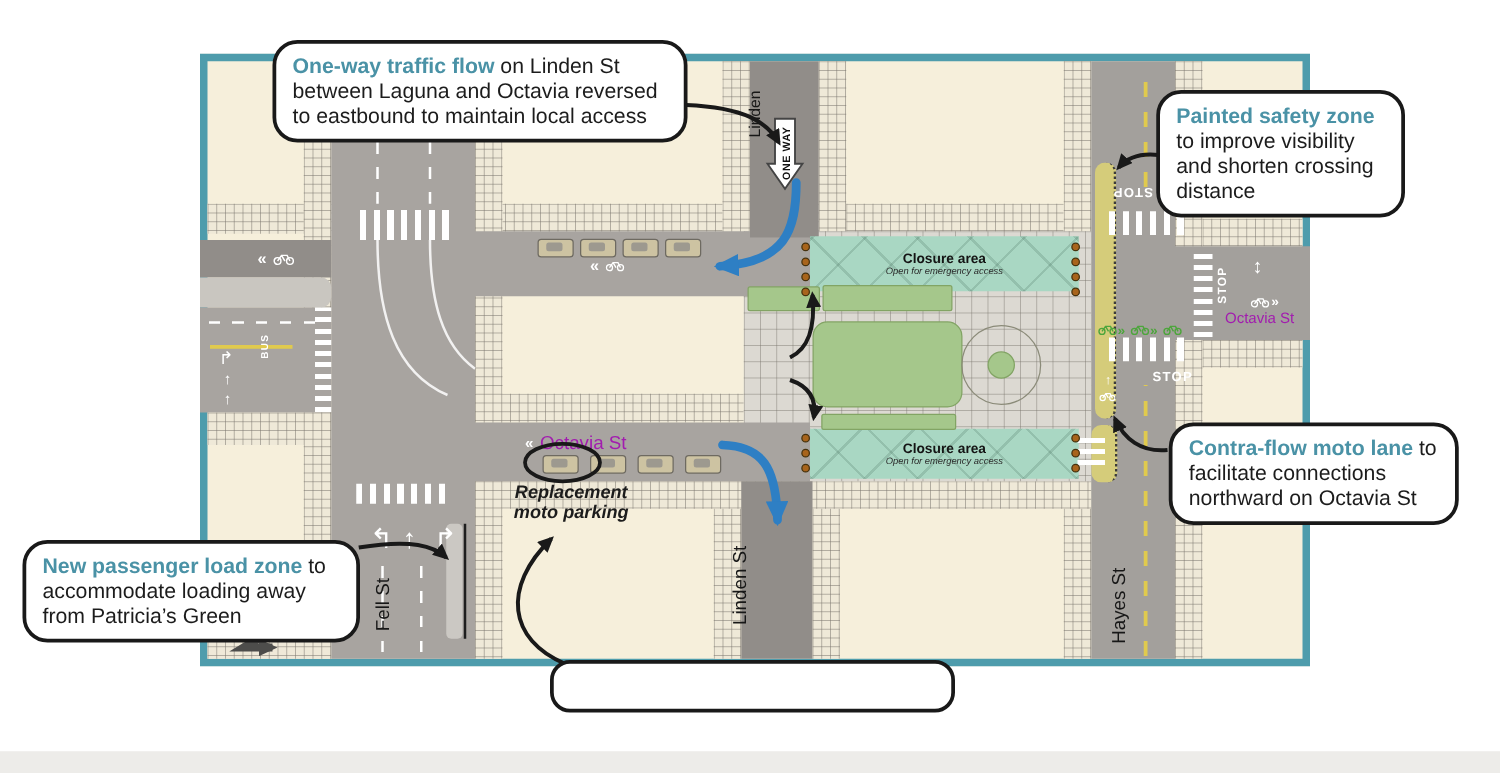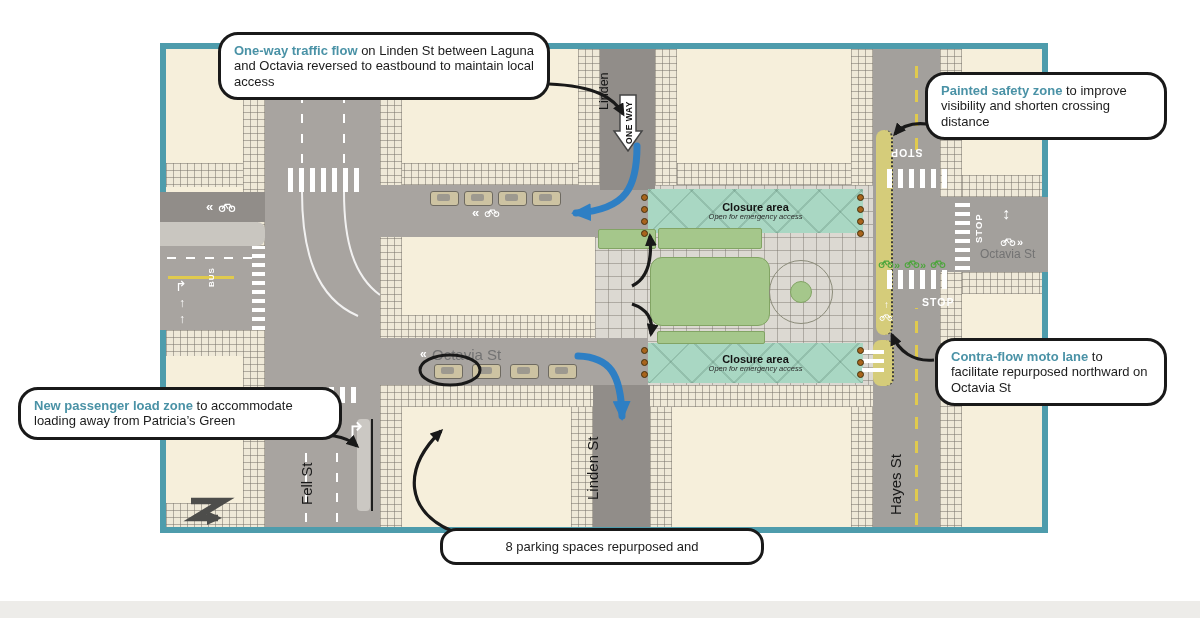--- a/index.html
+++ b/index.html
@@ -38,27 +38,27 @@
   .yline{position:absolute;background:#e0ca4e;}
   .safety{position:absolute;background:#d5cc7a;border-right:2px dotted #3a3a3a;border-radius:8px;}
   .bollards{position:absolute;display:flex;flex-direction:column;gap:5px;z-index:6;}
   .bollards i{width:5px;height:5px;background:#a8641c;border:1px solid #46320e;border-radius:50%;}
   .car{position:absolute;width:27px;height:13px;background:#cdc3a2;border:1px solid #6e6a61;border-radius:3px;z-index:6;}
   .car i{position:absolute;left:6px;top:2px;width:13px;height:7px;background:#9d998f;border-radius:2px;display:block;}
   .vtext{position:absolute;white-space:nowrap;height:18px;line-height:18px;
          transform-origin:0 100%;transform:rotate(-90deg);font-size:15px;color:#171717;z-index:7;}
   .roadtxt{position:absolute;color:#fff;font-weight:bold;letter-spacing:1px;z-index:7;}
   .warrow{position:absolute;color:#fff;z-index:7;line-height:1;}
-  .label{position:absolute;color:#737373;z-index:7;}
+  .label{position:absolute;color:#a21caf;z-index:7;}
   .moto{position:absolute;left:396px;top:386px;width:122px;text-align:center;
         font-size:14.5px;font-weight:bold;font-style:italic;color:#1c1c1c;line-height:1.12;z-index:8;}
   .loadzone{position:absolute;left:357px;top:419px;width:13px;height:92px;background:#cbc8c3;border-radius:4px;z-index:6;}
   .loadline{position:absolute;left:371px;top:419px;width:2px;height:92px;background:#1e1e1e;z-index:6;}
   .callout{position:absolute;background:#fff;border:3.5px solid #191919;border-radius:20px;
-           padding:8px 13px;font-size:13px;line-height:1.18;color:#1c1c1c;z-index:30;box-sizing:border-box;}
+           padding:8px 13px;font-size:17px;line-height:1.18;color:#1c1c1c;z-index:30;box-sizing:border-box;}
   .callout .lead{color:#4a92a6;font-weight:bold;}
   .overlay{position:absolute;left:0;top:0;z-index:20;pointer-events:none;}
   .lanecurves{position:absolute;left:0;top:0;z-index:5;pointer-events:none;}
   .chev{position:absolute;font-weight:bold;z-index:7;line-height:1;}
   .g{color:#4da53c;}
   .w{color:#fff;}
   .sign{position:absolute;z-index:8;}
 </style>
 </head>
 <body>
@@ -258,20 +258,21 @@
         <circle cx="15.5" cy="8" r="3"></circle>
         <path d="M4.5 8 L8 3 L13 3 L15.5 8 M8 3 L11 8"></path>
       </g>
     </svg>
 
   <svg class="sign" style="left:611px;top:93px" width="34" height="70" viewBox="0 0 34 70">
     <polygon points="9,2 25,2 25,38 31,38 17,58 3,38 9,38" fill="#ffffff" stroke="#444444" stroke-width="1.5"></polygon>
     <text transform="translate(21,51) rotate(-90)" font-size="8.5" font-weight="bold" fill="#111111" letter-spacing="0.5" font-family="Liberation Sans, sans-serif">ONE WAY</text>
   </svg>
 
+  <div class="moto">Replacement moto parking</div>
 
   <svg class="lanecurves" width="1200" height="618">
     <path d="M 302 192 C 302 252 316 298 358 316" fill="none" stroke="#ffffff" stroke-width="2" opacity="0.85"></path>
     <path d="M 344 192 C 344 242 354 276 380 295" fill="none" stroke="#ffffff" stroke-width="2" opacity="0.85"></path>
   </svg>
 
   <svg class="overlay" width="1200" height="618">
     <defs>
       <marker id="mBlue" markerUnits="userSpaceOnUse" markerWidth="20" markerHeight="18" refX="15" refY="9" orient="auto">
         <path d="M0,0 L20,9 L0,18 Z" fill="#2e7fc4"></path>
@@ -292,27 +293,27 @@
     <path d="M 934 360 C 913 362 899 351 892 335" fill="none" stroke="#191919" stroke-width="3.2" marker-end="url(#mBlk)"></path>
     <path d="M 287 438 C 330 431 347 437 357 446" fill="none" stroke="#191919" stroke-width="3.2" marker-end="url(#mBlk)"></path>
     <path d="M 452 531 C 407 512 401 470 441 431" fill="none" stroke="#191919" stroke-width="3.2" marker-end="url(#mBlk)"></path>
     <ellipse cx="450" cy="370" rx="30" ry="15" fill="none" stroke="#191919" stroke-width="3"></ellipse>
     <path d="M 191 501 L 223 501 L 195 518 L 218 518" fill="none" stroke="#4d4d4b" stroke-width="6.5" marker-end="url(#mN)"></path>
   </svg>
 
   <div class="callout" style="left:218px;top:32px;width:332px">
     <span class="lead">One-way traffic flow</span><span> on Linden St between Laguna and Octavia reversed to eastbound to maintain local access</span>
   </div>
-  <div class="callout" style="left:925px;top:72px;width:242px">
+  <div class="callout" style="left:925px;top:72px;width:199px">
     <span class="lead">Painted safety zone</span><span> to improve visibility and shorten crossing distance</span>
   </div>
   <div class="callout" style="left:935px;top:338px;width:232px">
-    <span class="lead">Contra-flow moto lane</span><span> to facilitate repurposed northward on Octavia St</span>
-  </div>
-  <div class="callout" style="left:18px;top:387px;width:324px">
+    <span class="lead">Contra-flow moto lane</span><span> to facilitate connections northward on Octavia St</span>
+  </div>
+  <div class="callout" style="left:18px;top:432px;width:270px">
     <span class="lead">New passenger load zone</span><span> to accommodate loading away from Patricia’s Green</span>
   </div>
   <div class="callout" style="left:440px;top:528px;width:324px;border-radius:16px;text-align:center">
-    <span>8 parking spaces repurposed and</span><br>
+    <br>
   </div>
 
   <div class="abs" style="left:0;top:601px;width:1200px;height:17px;background:#edece9"></div>
 </div>
 
 </body></html>

